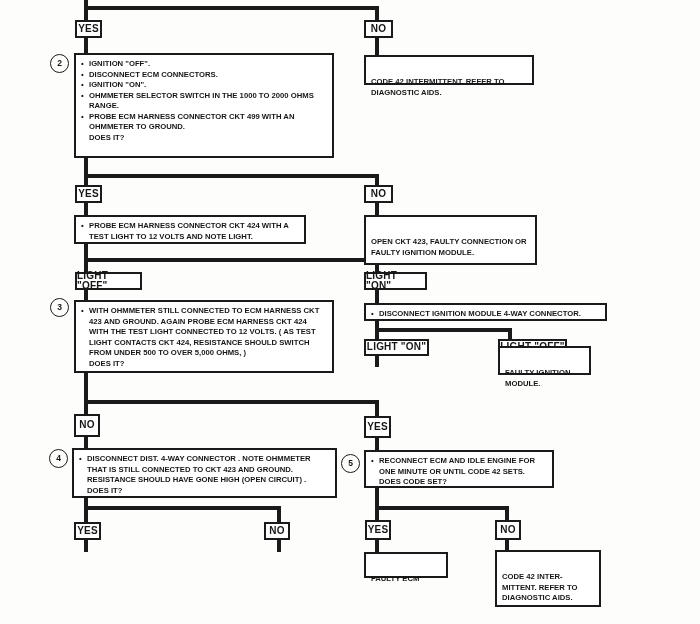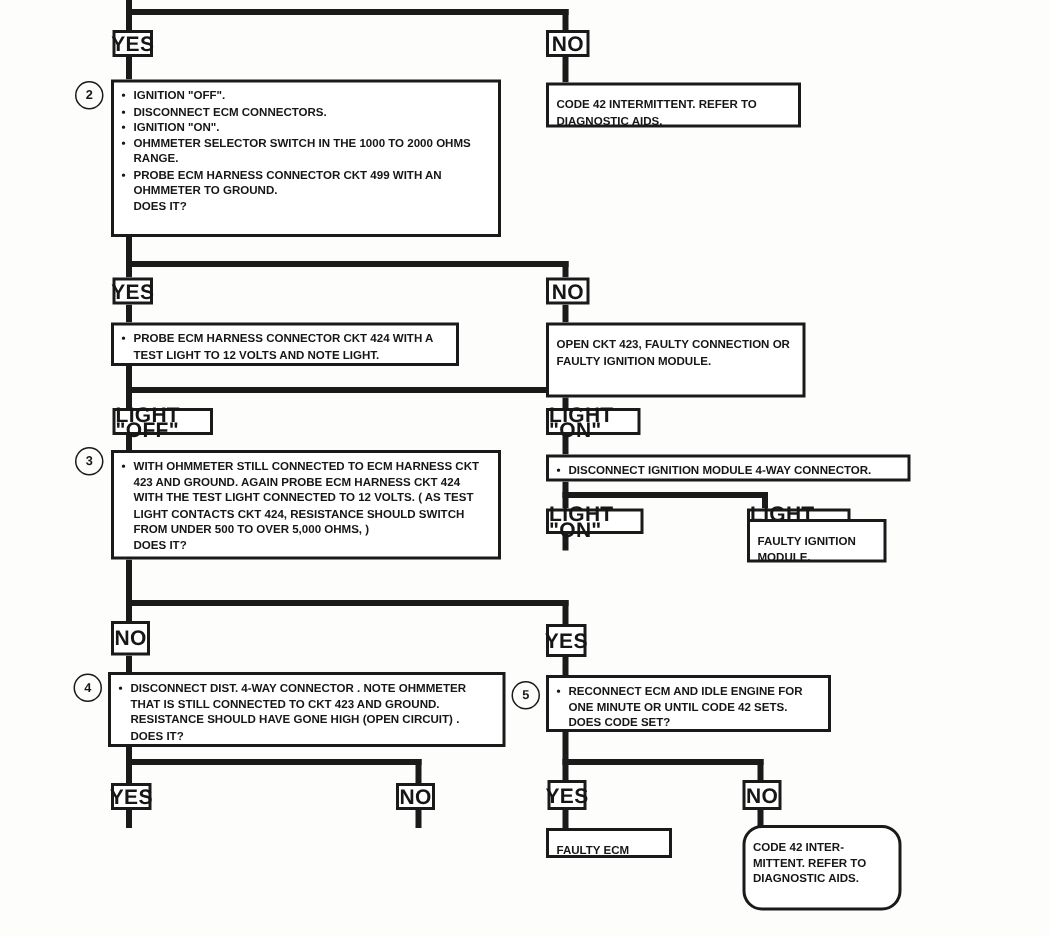--- a/index.html
+++ b/index.html
@@ -5,22 +5,22 @@
   html,body{margin:0;padding:0;background:#ffffff;}
   #canvas{
     position:relative;width:700px;height:624px;background:#fdfdfc;
     font-family:"Liberation Sans",sans-serif;color:#161616;overflow:hidden;
   }
   .line{position:absolute;background:#1a1a1a;}
   .box{
     position:absolute;box-sizing:border-box;border:2px solid #1a1a1a;background:#fff;
     font-weight:bold;font-size:7.7px;line-height:10.5px;color:#161616;
   }
-  .tag{display:flex;align-items:center;justify-content:center;font-size:14px;letter-spacing:.2px;}
-  .txt{padding:8px 5px 2px 5px;}
+  .tag{display:flex;align-items:center;justify-content:center;font-size:10px;letter-spacing:.2px;}
+  .txt{padding:20px 5px 2px 5px;}
   .step{padding:4px 5px 2px 5px;}
   .bl{display:flex;}
   .bu{flex:0 0 8px;width:8px;}
   .bt{flex:1;}
   .pl{padding-left:8px;}
   .circle{
     position:absolute;box-sizing:border-box;width:19px;height:19px;border:1.7px solid #1a1a1a;
     border-radius:50%;background:#fdfdfc;text-align:center;font-weight:bold;font-size:8.5px;
     line-height:16px;color:#161616;
   }
@@ -152,15 +152,15 @@
       </div>
     <div class="pl">DOES CODE SET?</div>
   </div>
 
   <div class="box tag" style="left:74px;top:522px;width:27px;height:18px;">YES</div>
   <div class="box tag" style="left:264px;top:522px;width:26px;height:18px;">NO</div>
   <div class="box tag" style="left:365px;top:520px;width:26px;height:20px;">YES</div>
   <div class="box tag" style="left:495px;top:520px;width:26px;height:20px;">NO</div>
 
   <div class="box txt" style="left:364px;top:552px;width:84px;height:20px;">FAULTY ECM</div>
-  <div class="box txt" style="left:495px;top:550px;width:106px;height:57px;border-radius:13px;">CODE 42 INTER- MITTENT.  REFER TO DIAGNOSTIC AIDS.</div>
+  <div class="box txt" style="left:495px;top:550px;width:106px;height:57px;">CODE 42 INTER- MITTENT.  REFER TO DIAGNOSTIC AIDS.</div>
 
 </div>
 
 </body></html>

